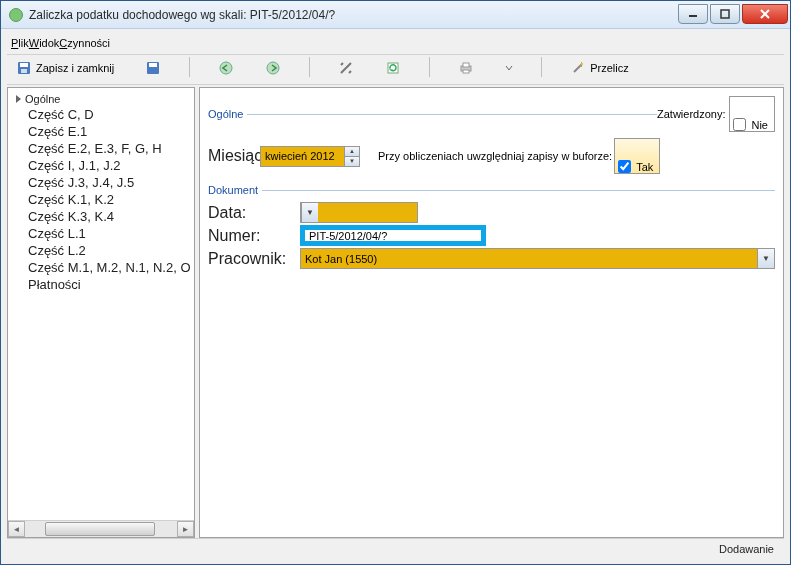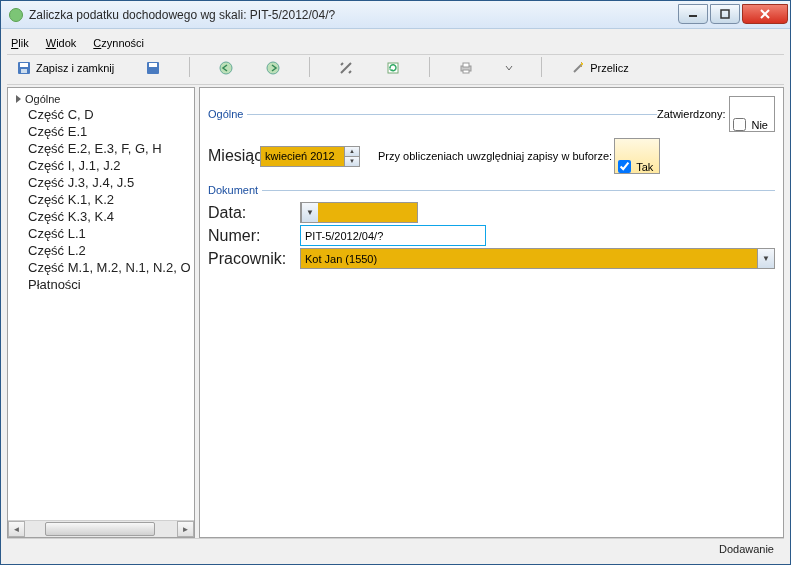--- a/index.html
+++ b/index.html
@@ -10,21 +10,21 @@
 .titlebar { height: 28px; background: linear-gradient(#eef4fb, #d9e7f7); display: flex; align-items: center; padding-left: 8px; border-bottom: 1px solid #b8cde2; }
 .title-icon { width: 14px; height: 14px; border-radius: 50%; background: #7cc576; border: 1px solid #5aa050; margin-right: 6px; }
 .title-text { flex: 1; font-size: 12px; color: #2a2a2a; }
 .win-btns { display: flex; }
 .win-btn { width: 30px; height: 20px; margin-top: -2px; display: flex; align-items: center; justify-content: center; border: 1px solid #7a8fa8; border-radius: 0 0 4px 4px; margin-right: 2px; background: linear-gradient(#f5f9fd,#c8dae9); font-size: 10px; }
 .win-btn.close { background: linear-gradient(#f08070,#d63020); color: #fff; width: 46px; border-color: #a03020; }
 .win-btn.close svg path { stroke: #fff; }
 
 .content-area { flex: 1; background: #f0f0f0; padding: 6px; display: flex; flex-direction: column; }
 
-.menubar { height: 20px; display: flex; align-items: center; gap: 17px; padding: 0 4px 4px 4px; border-bottom: 1px solid #d0d0d0; }
+.menubar { height: 20px; display: flex; align-items: center; gap: 0; padding: 0 4px 4px 4px; border-bottom: 1px solid #d0d0d0; }
 .menubar span { text-decoration: underline; text-decoration-color: transparent; }
 .menubar .menu-item { cursor: default; }
 .menubar .menu-item::first-letter { text-decoration: underline; }
 
 .toolbar { height: 30px; display: flex; align-items: flex-start; padding: 2px 4px; border-bottom: 1px solid #d0d0d0; gap: 21px; }
 .tbtn { height: 22px; display: flex; align-items: center; padding: 0 4px; border: 1px solid transparent; border-radius: 2px; cursor: default; }
 .tbtn-icon { width: 16px; height: 16px; display: inline-flex; align-items: center; justify-content: center; }
 .tbtn-label { margin-left: 4px; }
 .sep { width: 1px; height: 20px; background: #c0c0c0; margin: 0 2px; }
 
@@ -43,21 +43,21 @@
 .form-panel { flex: 1; background: #fff; border: 1px solid #a0a0a0; padding: 4px 8px; overflow: hidden; }
 
 .group-line { display: flex; align-items: center; margin: 4px 0 6px 0; }
 .group-label { color: #1a4ea0; font-size: 11px; margin-right: 4px; }
 .group-hr { flex: 1; height: 1px; background: #b0c8e0; }
 
 .inline-right { display: flex; align-items: center; margin-left: auto; gap: 4px; }
 
 .form-row { display: flex; align-items: center; margin: 2px 0; }
 .fld-label { width: 92px; font-size: 16px; color: #222; }
-.input { height: 21px; border: 1px solid #0ea5e9; background: #fff; padding: 0 4px; font-size: 11px; }
+.input { height: 21px; border: 5px solid #0ea5e9; background: #fff; padding: 0 4px; font-size: 11px; }
 .combo { display: flex; align-items: stretch; height: 21px; border: 1px solid #979797; background: #eab308; }
 .combo .val { padding: 0 4px; display: flex; align-items: center; font-size: 11px; }
 .combo .dd { width: 17px; border-left: 1px solid #979797; background: linear-gradient(#f4f7fb,#d2dfec); display: flex; align-items: center; justify-content: center; font-size: 8px; color: #444; }
 .spinner { display: flex; flex-direction: column; }
 .spinner .sp { width: 15px; height: 10px; border-left: 1px solid #979797; background: linear-gradient(#f4f7fb,#d2dfec); display: flex; align-items: center; justify-content: center; font-size: 6px; color: #444; }
 .spinner .sp + .sp { border-top: 1px solid #979797; }
 .chk-btn { display: flex; align-items: flex-end; border: 1px solid #979797; height: 36px; }
 .chk-btn input { margin: 0 3px; }
 .chk-btn .txt { padding: 0 6px 0 2px; }
 .chk-btn.checked { background: linear-gradient(#fff8e0,#ffe8a0); }

